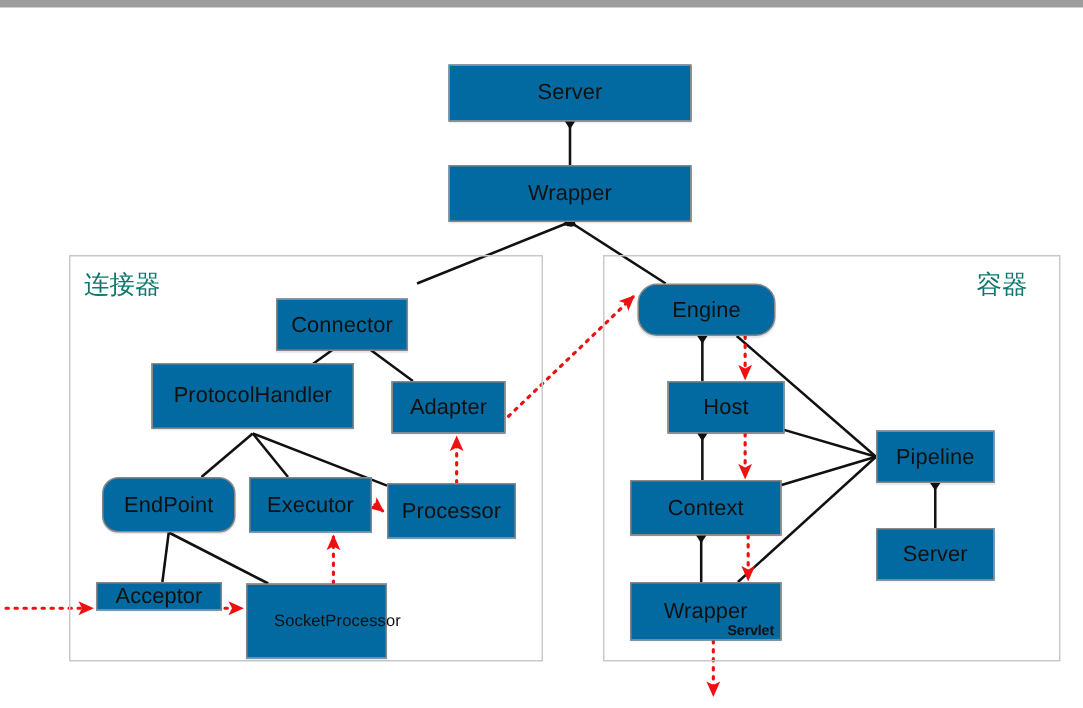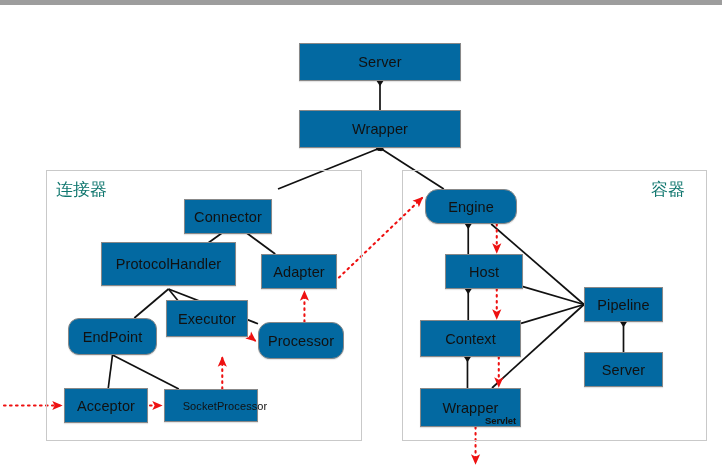--- a/index.html
+++ b/index.html
@@ -141,30 +141,30 @@
       </div>
       <div class="node" style="left: 101px; top: 242px; width: 135px; height: 44px; border-color: rgb(136, 136, 136);">
         <span>ProtocolHandler</span>
       </div>
       <div class="node" style="left: 261px; top: 254px; width: 76px; height: 35px; border-color: rgb(136, 136, 136);">
         <span>Adapter</span>
       </div>
       <div class="node" style="left: 68px; top: 318px; width: 89px; height: 37px; border-color: rgb(136, 136, 136); border-radius: 11px;">
         <span>EndPoint</span>
       </div>
-      <div class="node" style="left: 166px; top: 300px; width: 82px; height: 37px; border-color: rgb(136, 136, 136);">
+      <div class="node" style="left: 166px; top: 318px; width: 82px; height: 37px; border-color: rgb(136, 136, 136);">
         <span>Executor</span>
       </div>
-      <div class="node" style="left: 258px; top: 322px; width: 86px; height: 37px; border-color: rgb(136, 136, 136); border-radius: 12px;">
+      <div class="node" style="left: 258px; top: 322px; width: 86px; height: 37px; border-color: rgb(136, 136, 136);">
         <span>Processor</span>
       </div>
-      <div class="node" style="left: 64px; top: 388px; width: 84px; height: 35px; border-color: rgb(136, 136, 136); align-items: center;">
+      <div class="node" style="left: 64px; top: 388px; width: 84px; height: 19px; border-color: rgb(136, 136, 136); align-items: center;">
         <span>Acceptor</span>
       </div>
-      <div class="node small" style="left: 164px; top: 389px; width: 94px; height: 33px; border-color: rgb(136, 136, 136); padding-left: 28px;">
+      <div class="node small" style="left: 164px; top: 389px; width: 94px; height: 50px; border-color: rgb(136, 136, 136); padding-left: 28px;">
         <span>SocketProcessor</span>
       </div>
       <div class="node" style="left: 425px; top: 189px; width: 92px; height: 35px; border-color: rgb(136, 136, 136); border-radius: 13px;">
         <span>Engine</span>
       </div>
       <div class="node" style="left: 425px; top: 254px; width: 78px; height: 35px; border-color: rgb(136, 136, 136); margin-left: 20px;">
         <span>Host</span>
       </div>
       <div class="node" style="left: 420px; top: 320px; width: 101px; height: 37px; border-color: rgb(136, 136, 136);">
         <span>Context</span>

